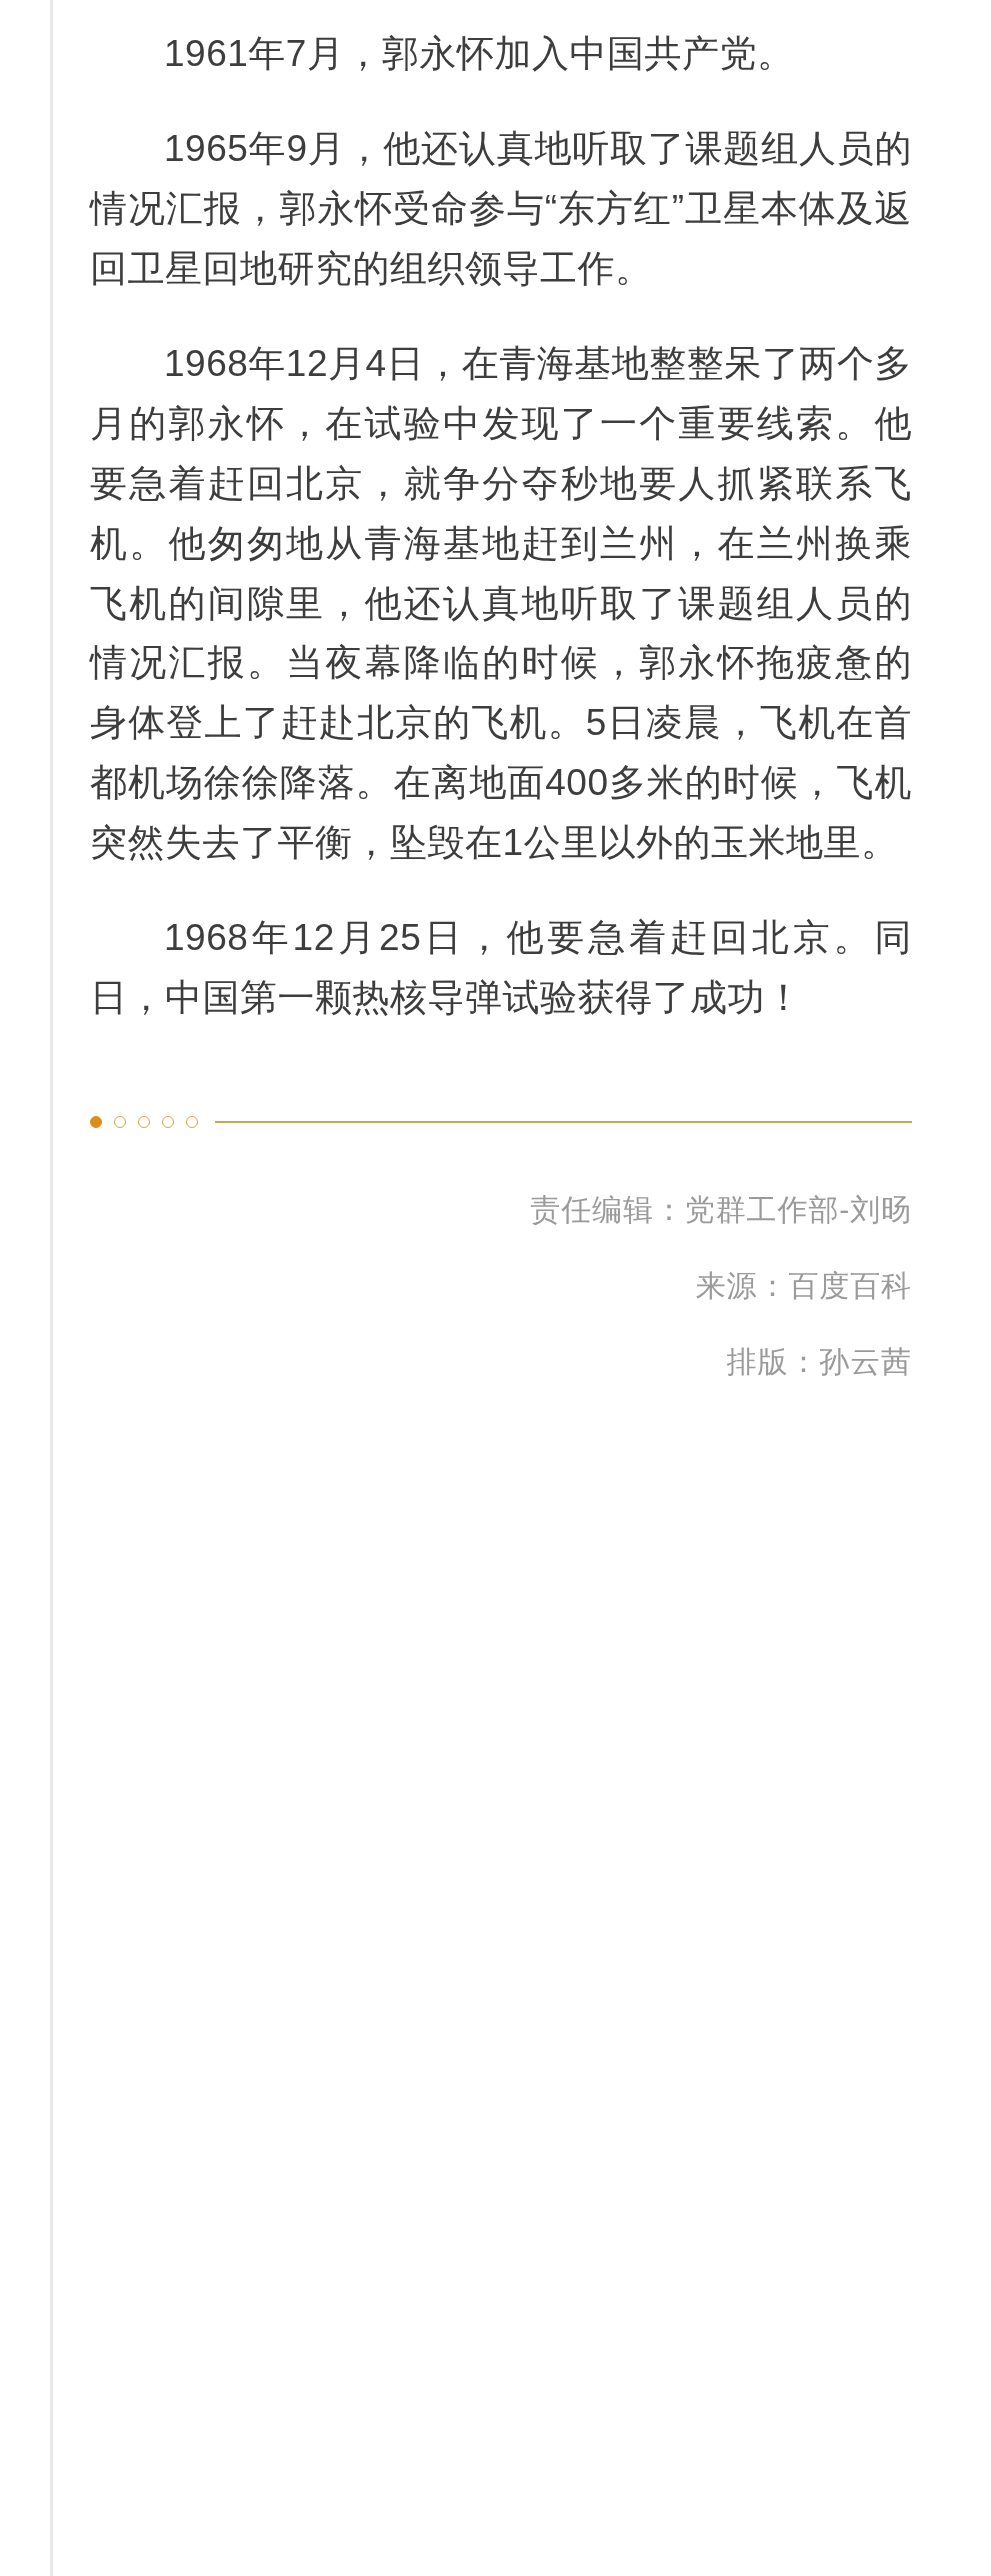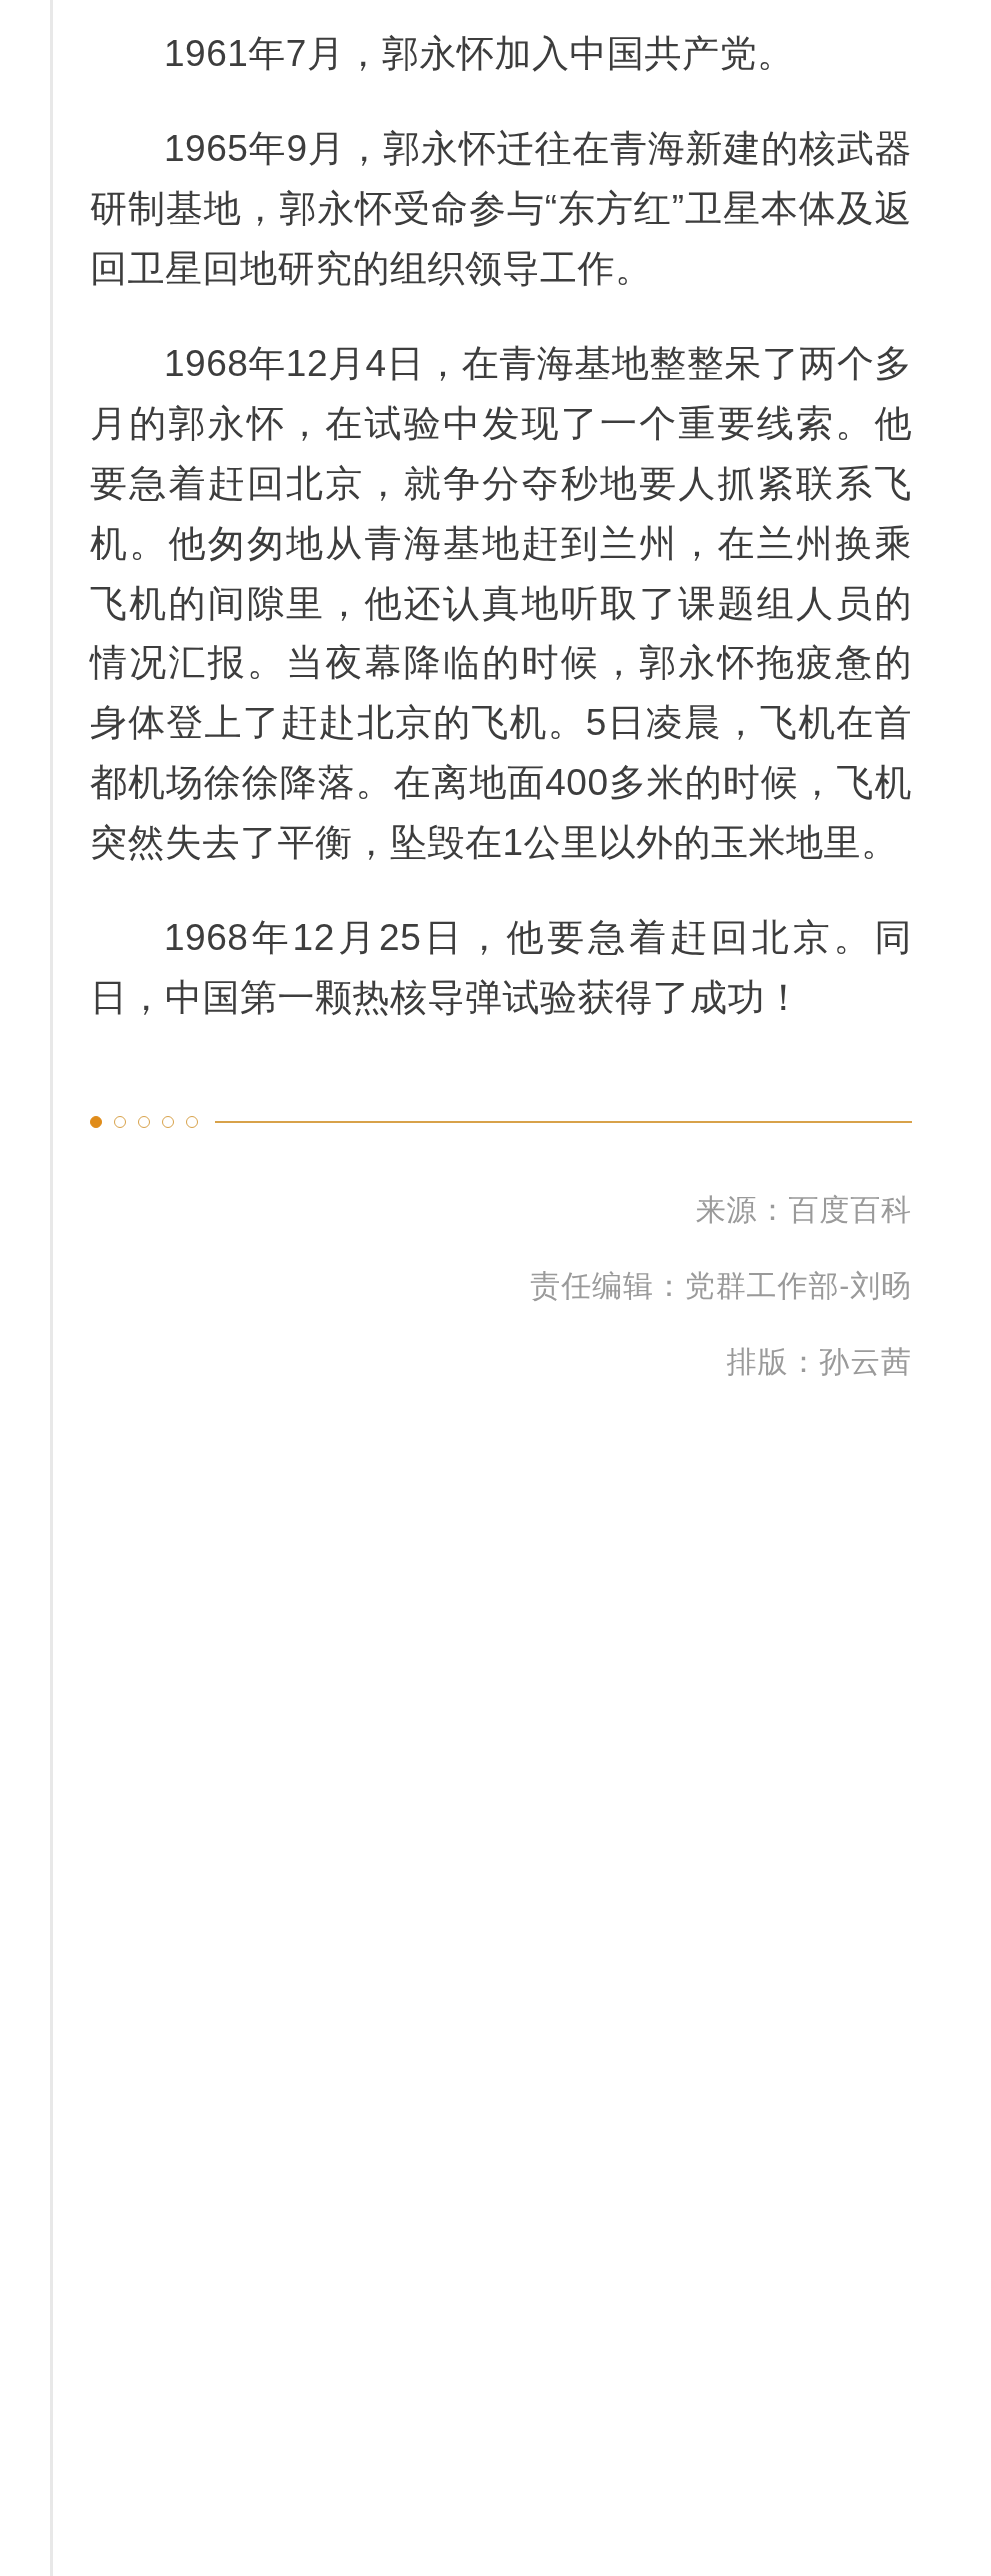--- a/index.html
+++ b/index.html
@@ -108,38 +108,38 @@
 </head>
 <body>
 
 <div class="page">
 
   <div class="left-rule"></div>
 
   <div class="content">
     <div class="article">
       <p>1961年7月，郭永怀加入中国共产党。</p>
-      <p>1965年9月，郭永怀迁往在青海新建的核武器研制基地，郭永怀受命参与“东方红”卫星本体及返回卫星回地研究的组织领导工作。</p>
+      <p>1965年9月，他还认真地听取了课题组人员的情况汇报，郭永怀受命参与“东方红”卫星本体及返回卫星回地研究的组织领导工作。</p>
       <p>1968年12月4日，在青海基地整整呆了两个多月的郭永怀，在试验中发现了一个重要线索。他要急着赶回北京，就争分夺秒地要人抓紧联系飞机。他匆匆地从青海基地赶到兰州，在兰州换乘飞机的间隙里，他还认真地听取了课题组人员的情况汇报。当夜幕降临的时候，郭永怀拖疲惫的身体登上了赶赴北京的飞机。5日凌晨，飞机在首都机场徐徐降落。在离地面400多米的时候，飞机突然失去了平衡，坠毁在1公里以外的玉米地里。</p>
       <p>1968年12月25日，他要急着赶回北京。同日，中国第一颗热核导弹试验获得了成功！</p>
     </div>
   </div>
 
   <div class="divider-row">
     <div class="dots">
       <span class="dot filled"></span>
       <span class="dot"></span>
       <span class="dot"></span>
       <span class="dot"></span>
       <span class="dot"></span>
     </div>
     <div class="rule"></div>
   </div>
 
   <div class="credits">
+    <div class="line">责任编辑：党群工作部-刘旸</div>
     <div class="line">来源：百度百科</div>
-    <div class="line">责任编辑：党群工作部-刘旸</div>
     <div class="line">排版：孙云茜</div>
   </div>
 
   <div class="bottom-space"></div>
 </div>
 
 
 </body></html>

